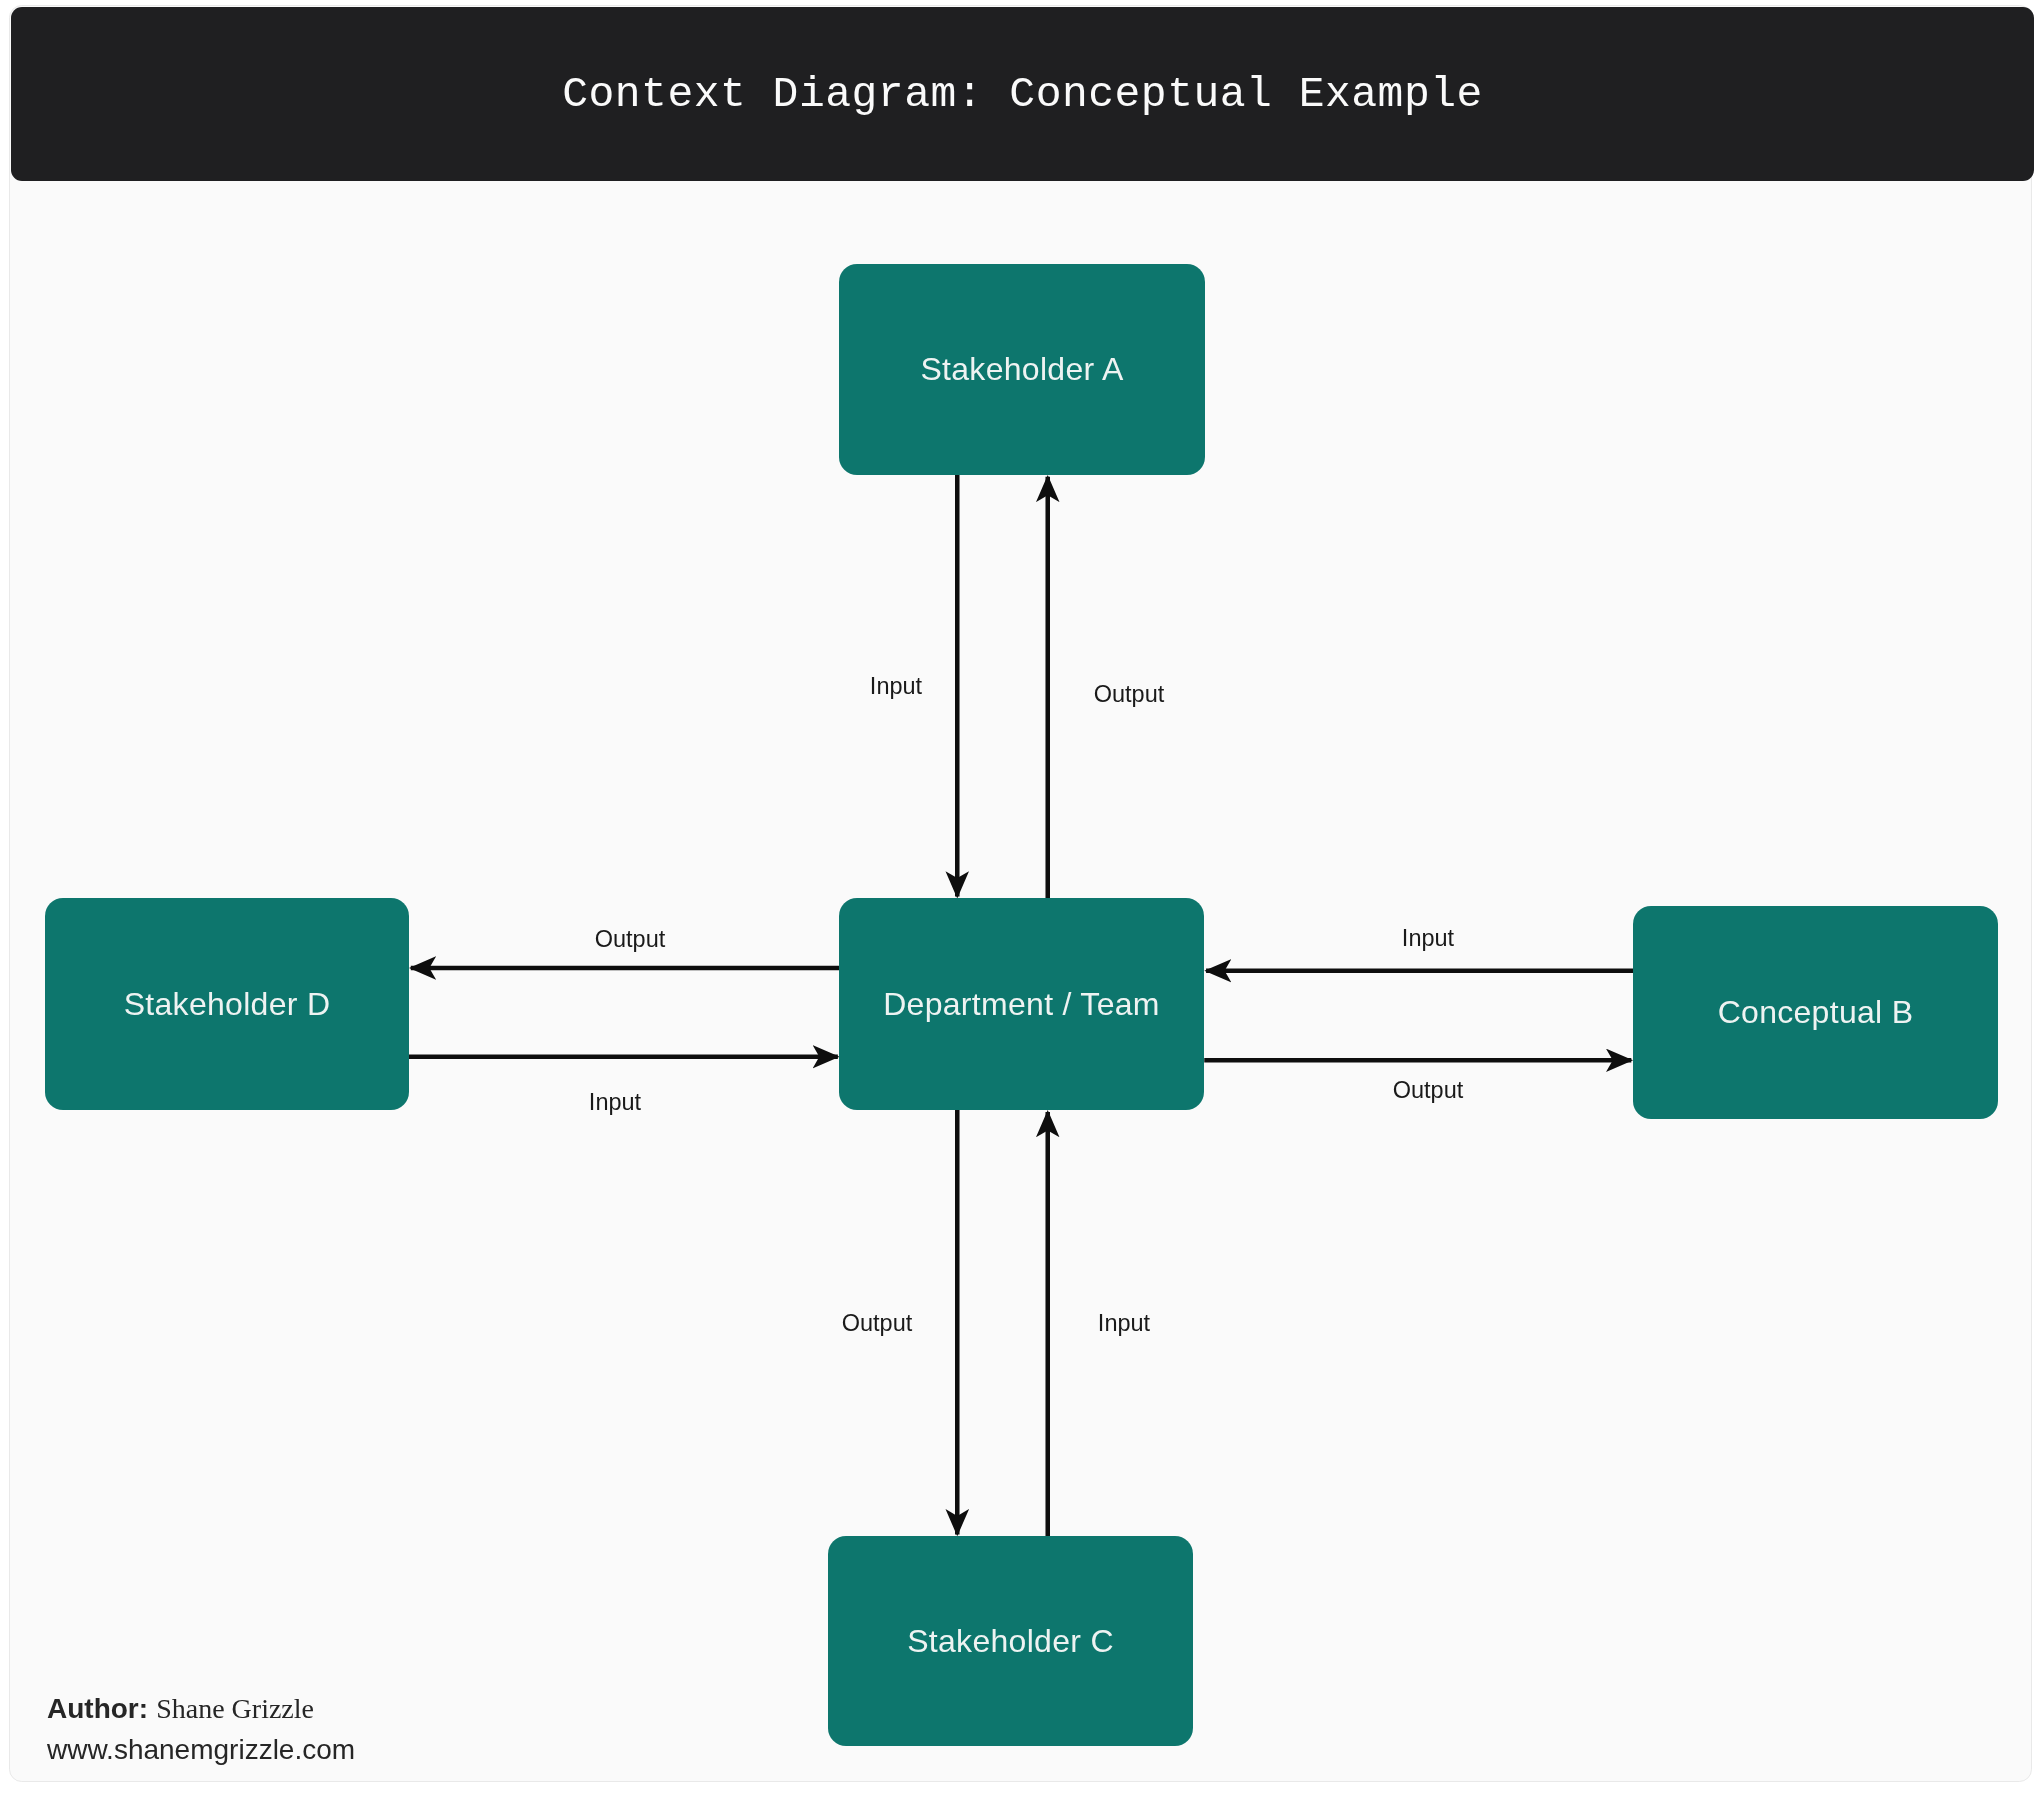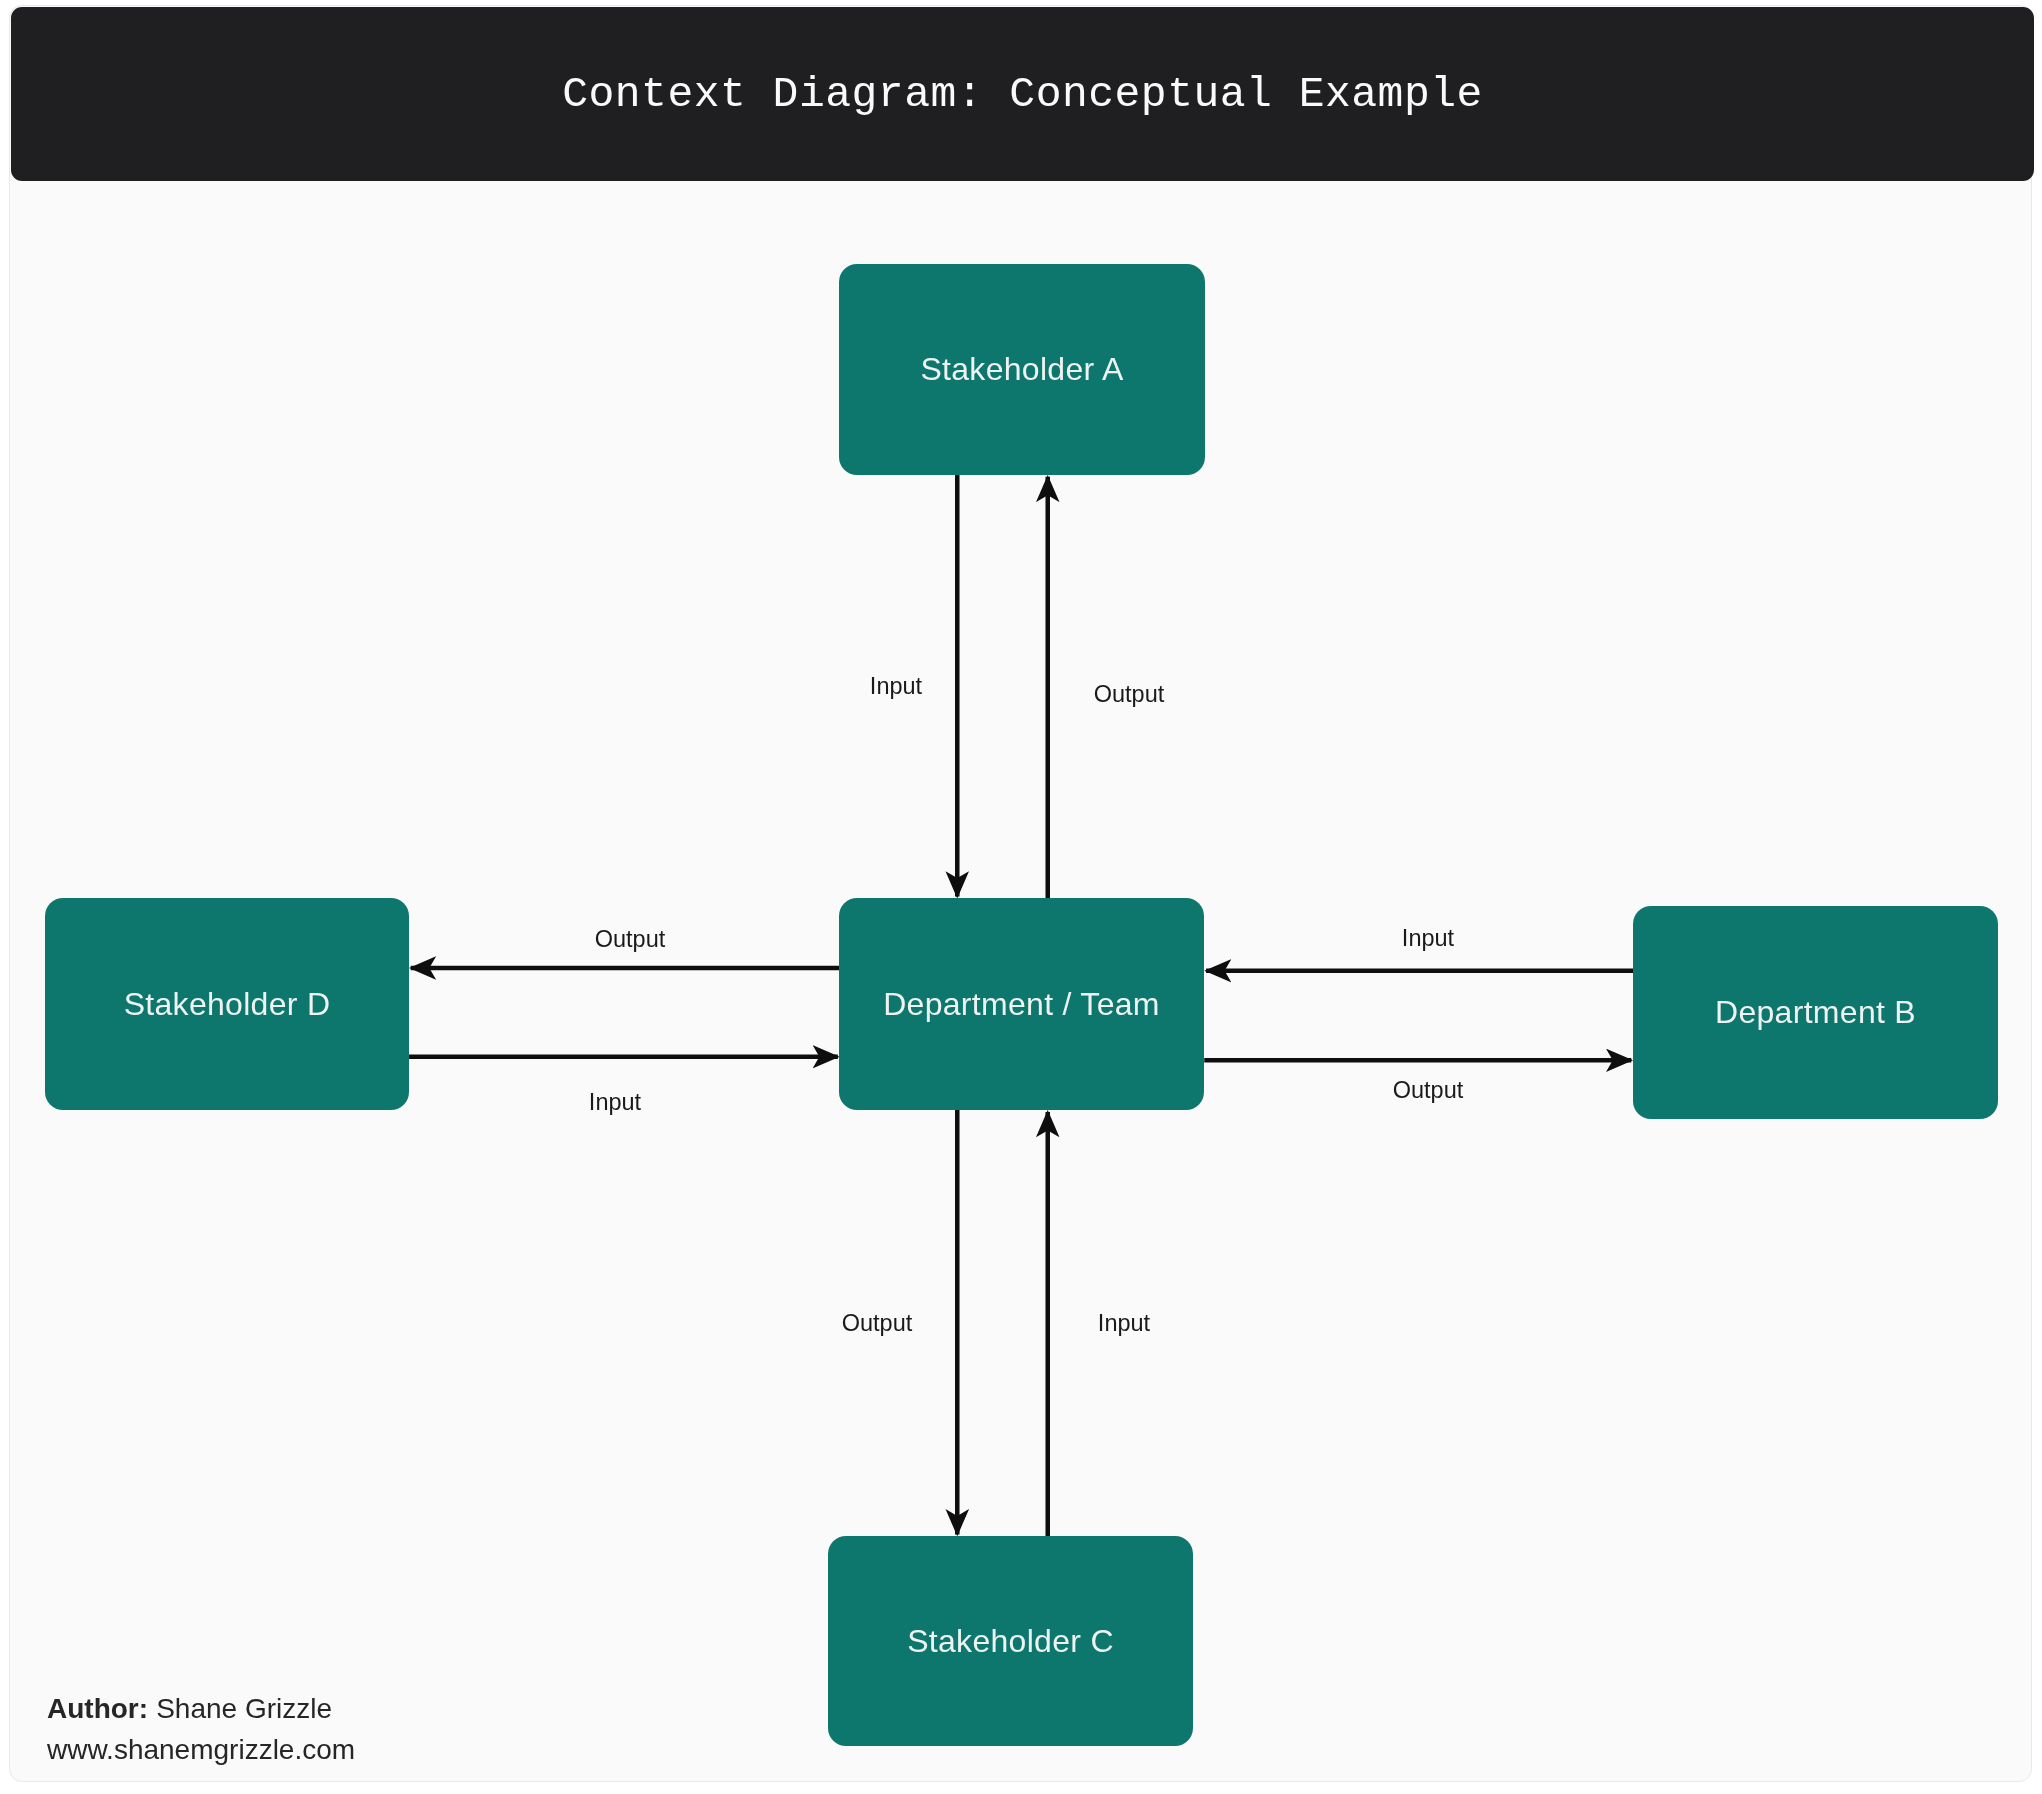--- a/index.html
+++ b/index.html
@@ -53,21 +53,21 @@
     position: absolute; transform: translate(-50%, -50%);
     font-size: 23.5px; color: var(--edge-label-text, #1a1a1a);
     white-space: nowrap;
   }
   .footer {
     position: absolute; left: 47px; top: 1688px;
     font-size: 28px; line-height: 41px;
     color: var(--footer-text, #262626);
   }
   .footer .author-label { font-weight: 700; }
-  .footer .author-name { margin-left: 8.1px; }
+  .footer .author-name { margin-left: 8.1px; font-family: Liberation Serif, serif; }
 </style>
 </head>
 <body>
 
 <div class="canvas"></div>
 
 <div class="titlebar">
   <div class="title">Context Diagram: Conceptual Example</div>
 </div>
 
@@ -90,21 +90,21 @@
 <div class="edge-label" style="left:896px;  top:686px;">Input</div>
 <div class="edge-label" style="left:1129px; top:694px;">Output</div>
 <div class="edge-label" style="left:630px;  top:939px;">Output</div>
 <div class="edge-label" style="left:615px;  top:1102px;">Input</div>
 <div class="edge-label" style="left:1428px; top:938px;">Input</div>
 <div class="edge-label" style="left:1428px; top:1090px;">Output</div>
 <div class="edge-label" style="left:877px;  top:1323px;">Output</div>
 <div class="edge-label" style="left:1124px; top:1323px;">Input</div>
 
 <div class="node" id="node-a">Stakeholder A</div>
-<div class="node" id="node-b">Department B</div>
+<div class="node" id="node-b">Conceptual B</div>
 <div class="node" id="node-c">Stakeholder C</div>
 <div class="node" id="node-d">Stakeholder D</div>
 <div class="node" id="node-center">Department / Team</div>
 
 <div class="footer">
   <div>
     <span class="author-label">Author:</span><span class="author-name">Shane Grizzle</span>
   </div>
   <div>www.shanemgrizzle.com</div>
 </div>

